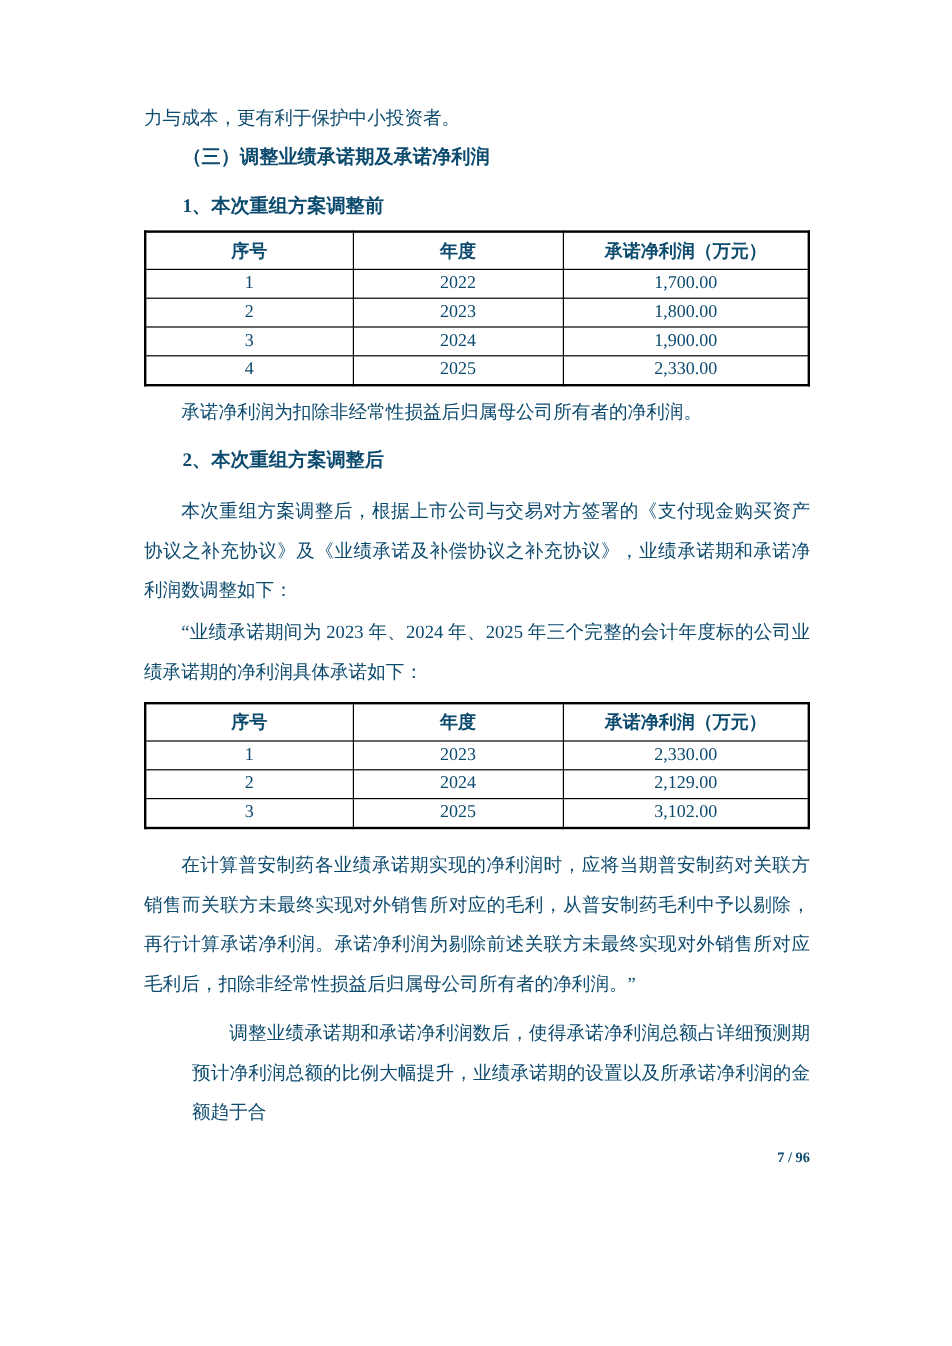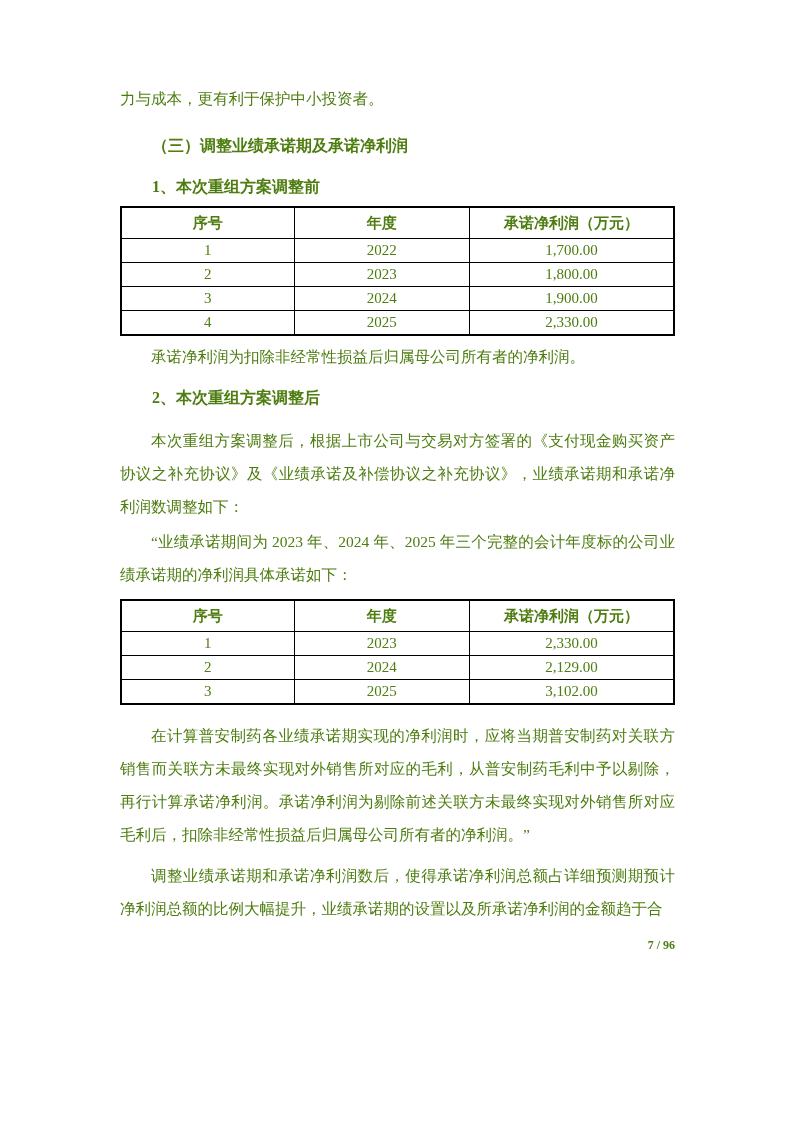--- a/index.html
+++ b/index.html
@@ -2,21 +2,21 @@
 <html><head>
 <meta charset="utf-8">
 <style>
   html, body { margin: 0; padding: 0; background: #ffffff; }
   .page {
     position: relative;
     width: 793px;
     height: 1122px;
     margin: 0 auto;
     background: #ffffff;
-    color: #4d7c0f;
+    color: #0c4a6e;
     font-family: "Liberation Serif", "DejaVu Serif", serif;
     font-size: 15.5px;
     overflow: hidden;
     box-sizing: border-box;
   }
   .content {
     padding: 82px 118px 0 120px;
     box-sizing: border-box;
   }
   .para {
@@ -26,31 +26,31 @@
   }
   .indent2 { text-indent: 2em; }
   .heading {
     margin: 0;
     line-height: 33px;
     font-weight: bold;
     text-indent: 2em;
     font-size: 16px;
     text-align: left;
   }
-  .mt-sec   { margin-top: 14px; }
+  .mt-sec   { }
   .mt-sub1  { margin-top: 8px; }
   .mt-pbef  { margin-top: 8px; }
   .mt-tab1  { margin-top: 3px; }
   .mt-note  { margin-top: 6px; font-family: Liberation Mono, monospace; }
   .mt-sub2  { margin-top: 6px; }
   .mt-paft  { margin-top: 10px; }
   .mt-quote { margin-top: 2px; }
   .mt-tab2  { margin-top: 8px; }
   .mt-calc  { margin-top: 14px; }
-  .mt-fin   { margin-top: 8px; }
+  .mt-fin   { margin-top: 8px; margin-left: 40px; }
 
   table.commitment {
     width: 100%;
     border-collapse: collapse;
     table-layout: fixed;
     border: 2px solid #000;
   }
   table.commitment th,
   table.commitment td {
     border: 1px solid #000;

